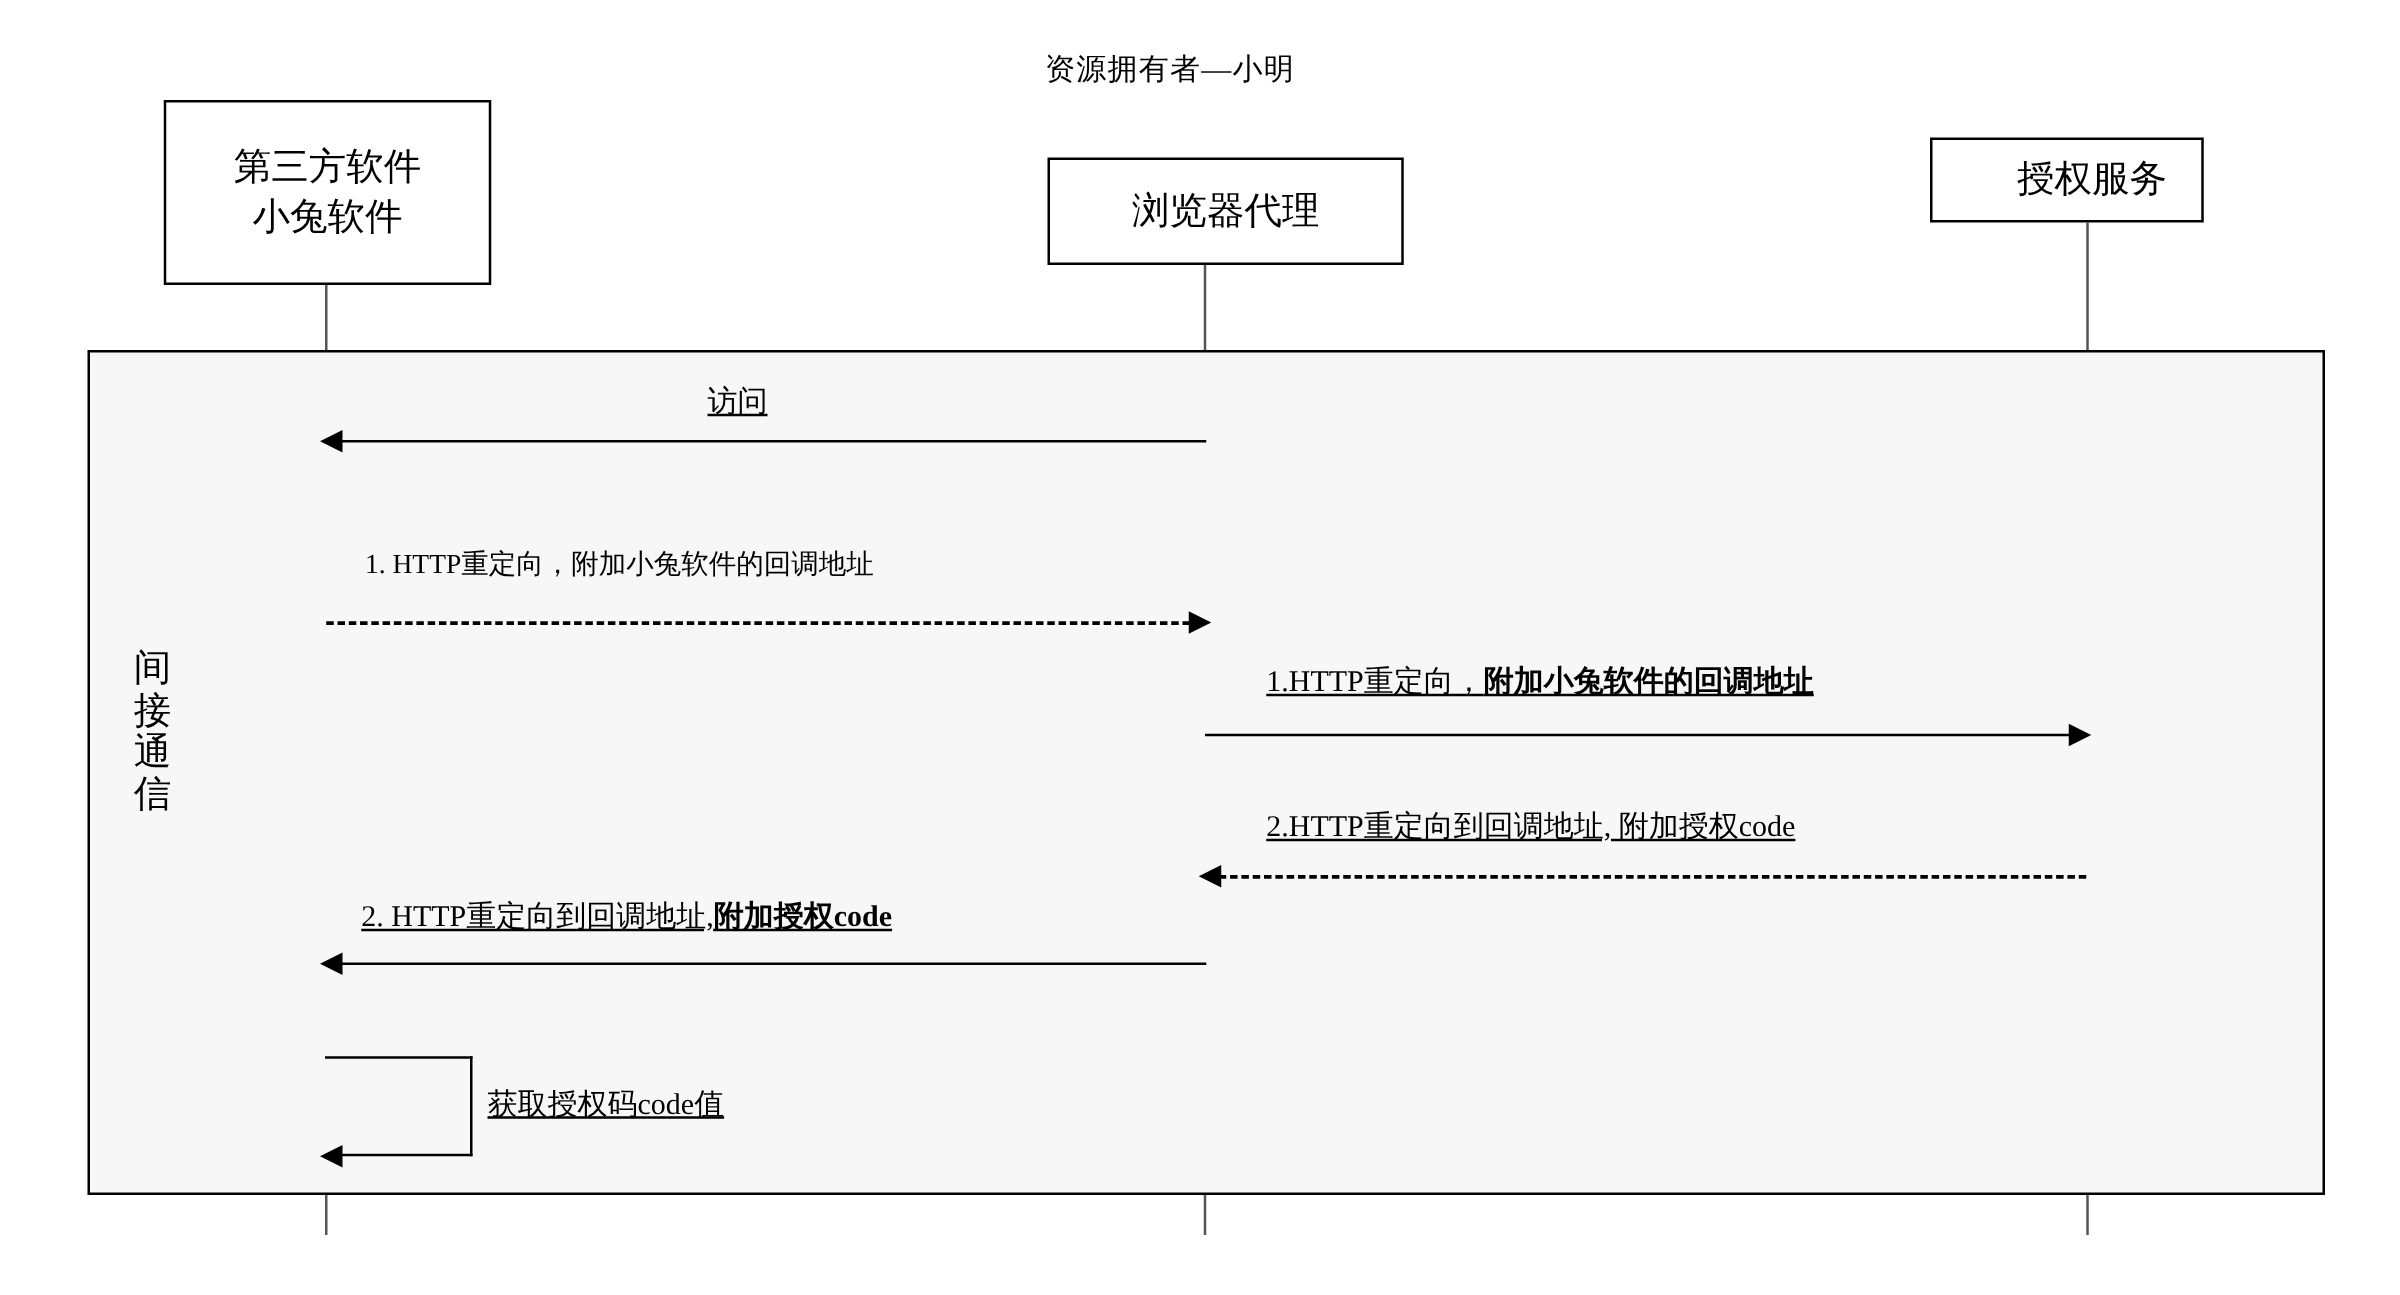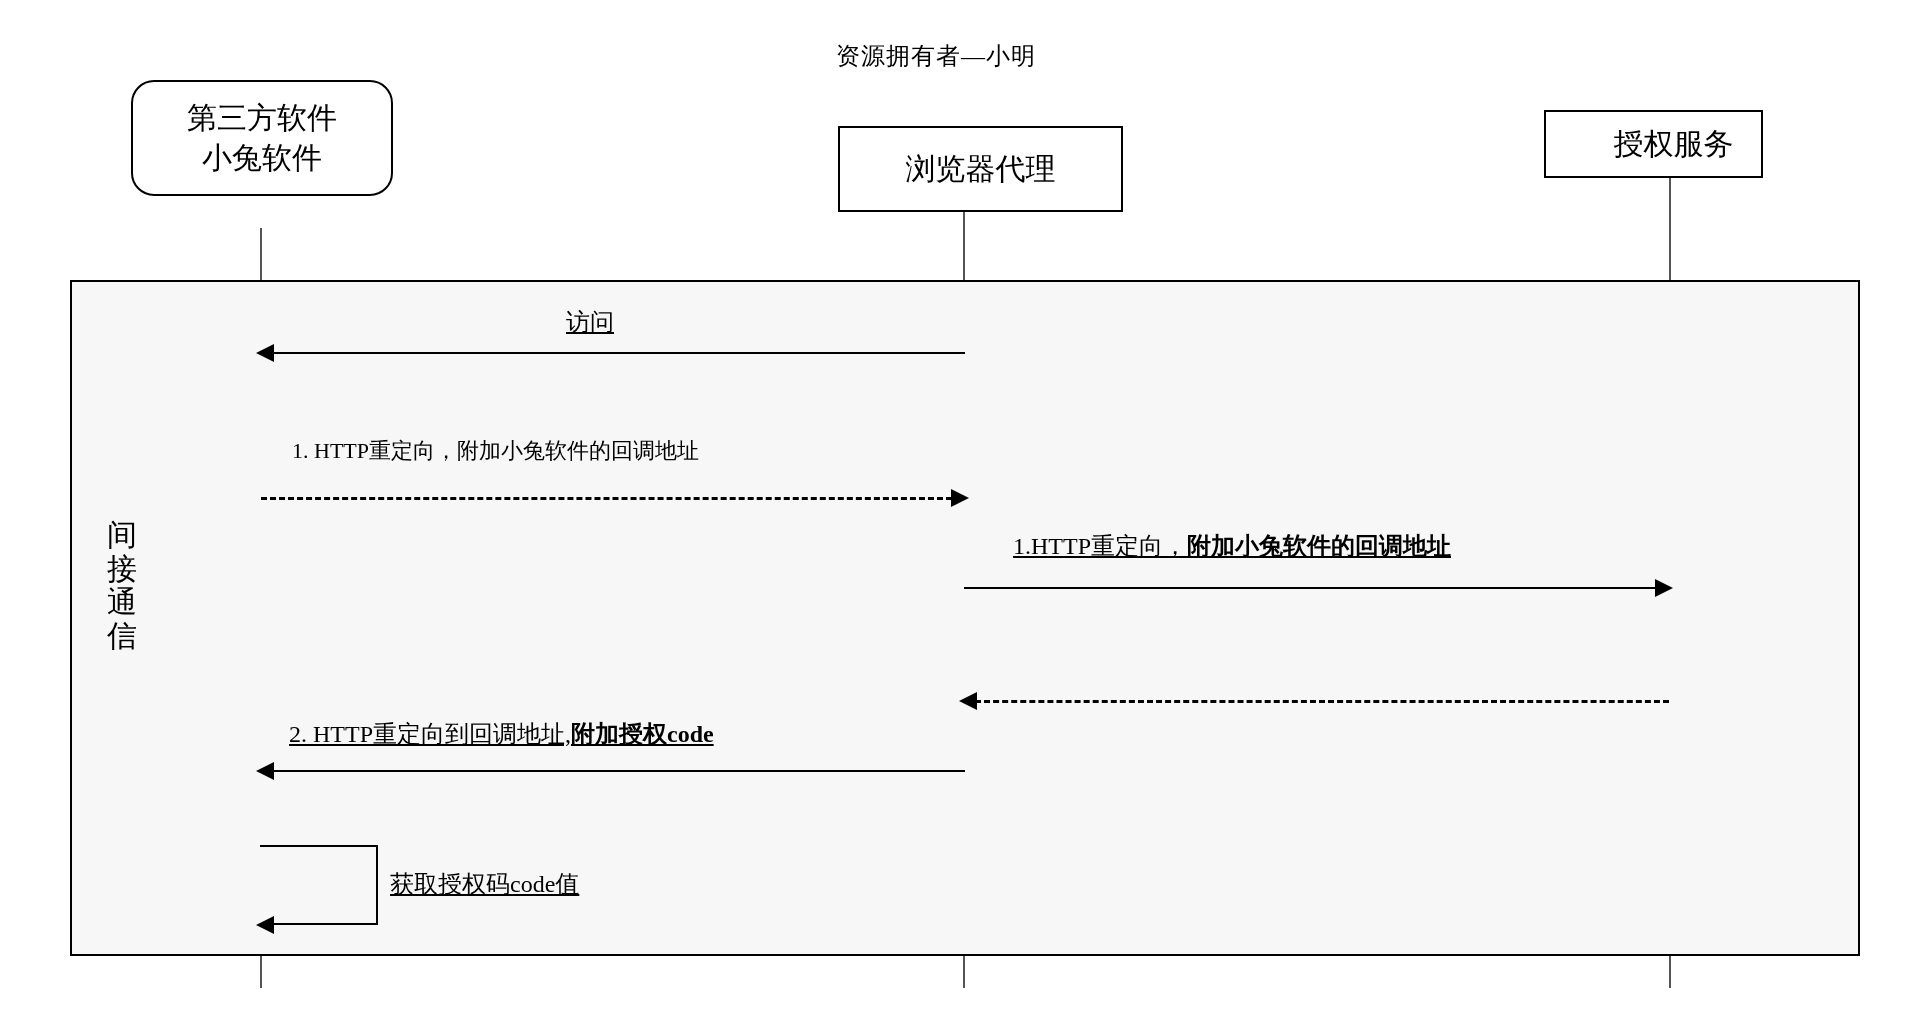--- a/index.html
+++ b/index.html
@@ -120,21 +120,21 @@
 
   <div class="abs frame" style="left:70px; top:280px; width:1790px; height:676px;"></div>
 
   <div class="abs frame-label-vertical" style="left:104px; top:518px; width:36px;">
     <span>间</span>
     <span>接</span>
     <span>通</span>
     <span>信</span>
   </div>
 
-  <div class="abs participant" style="left:131px; top:80px; width:262px; height:116px;border-radius:23px;">
+  <div class="abs participant" style="left:131px; top:80px; width:262px; height:148px;">
     <div class="pline">第三方软件</div>
     <div class="pline">小兔软件</div>
   </div>
 
   <div class="abs participant" style="left:838px; top:126px; width:285px; height:86px;">
     <div class="pline">浏览器代理</div>
   </div>
 
   <div class="abs participant" style="left:1544px; top:110px; width:219px; height:68px;padding-left:40px;">
     <div class="pline">授权服务</div>
@@ -145,20 +145,21 @@
   <div class="abs arrow-head left" style="left:256px; top:344px;"></div>
 
   <div class="abs msg-label" style="left:292px; top:440px;">1.  HTTP重定向，附加小兔软件的回调地址</div>
   <div class="abs arrow-line dashed" style="left:261px; top:497px; width:700px;"></div>
   <div class="abs arrow-head right" style="left:951px; top:489px;"></div>
 
   <div class="abs msg-label big" style="left:1013px; top:534px;"><span>1.HTTP重定向，</span><b>附加小兔软件的回调地址</b></div>
   <div class="abs arrow-line" style="left:964px; top:587px; width:701px;"></div>
   <div class="abs arrow-head right" style="left:1655px; top:579px;"></div>
 
+  <div class="abs msg-label big" style="left:1013px; top:650px;">2.HTTP重定向到回调地址, 附加授权code</div>
   <div class="abs arrow-line dashed" style="left:975px; top:700px; width:694px;"></div>
   <div class="abs arrow-head left" style="left:959px; top:692px;"></div>
 
   <div class="abs msg-label big" style="left:289px; top:722px;"><span>2.  HTTP重定向到回调地址,</span><b>附加授权code</b></div>
   <div class="abs arrow-line" style="left:272px; top:770px; width:693px;"></div>
   <div class="abs arrow-head left" style="left:256px; top:762px;"></div>
 
   <div class="abs self-box" style="left:260px; top:845px; width:118px; height:80px;"></div>
   <div class="abs arrow-head left" style="left:256px; top:916px;"></div>
   <div class="abs msg-label big" style="left:390px; top:872px;">获取授权码code值</div>

